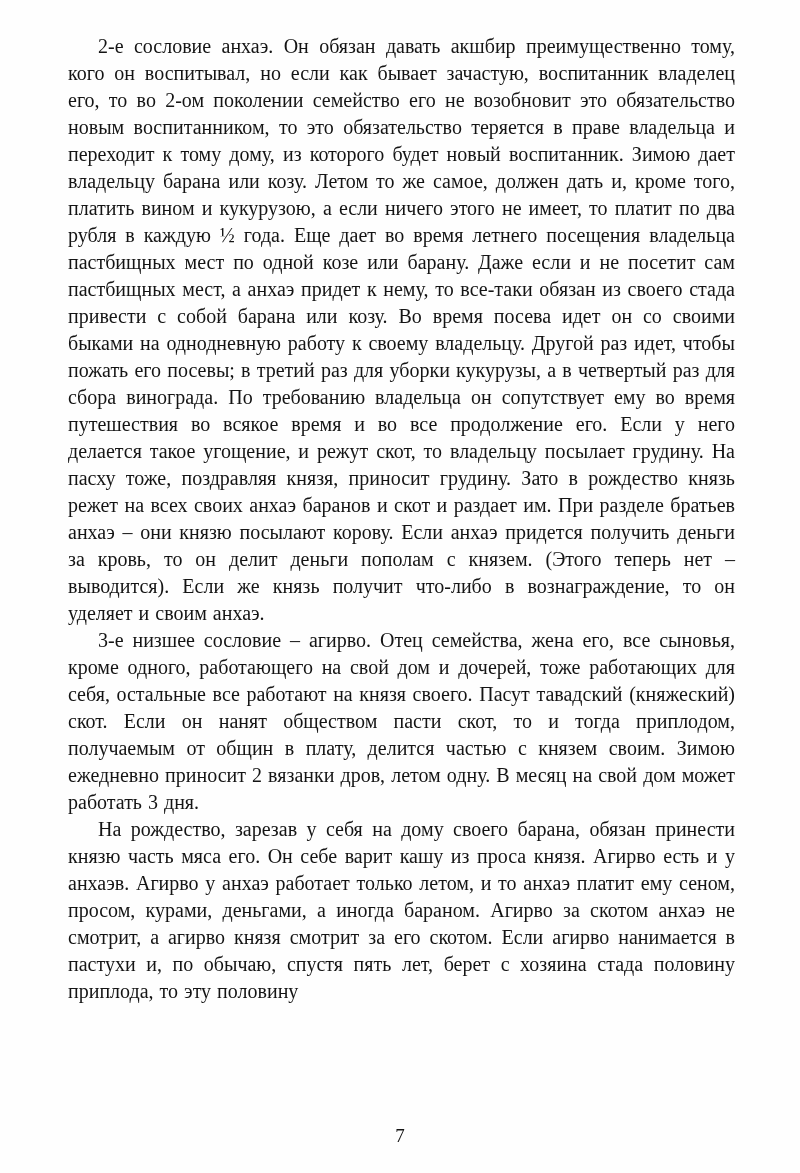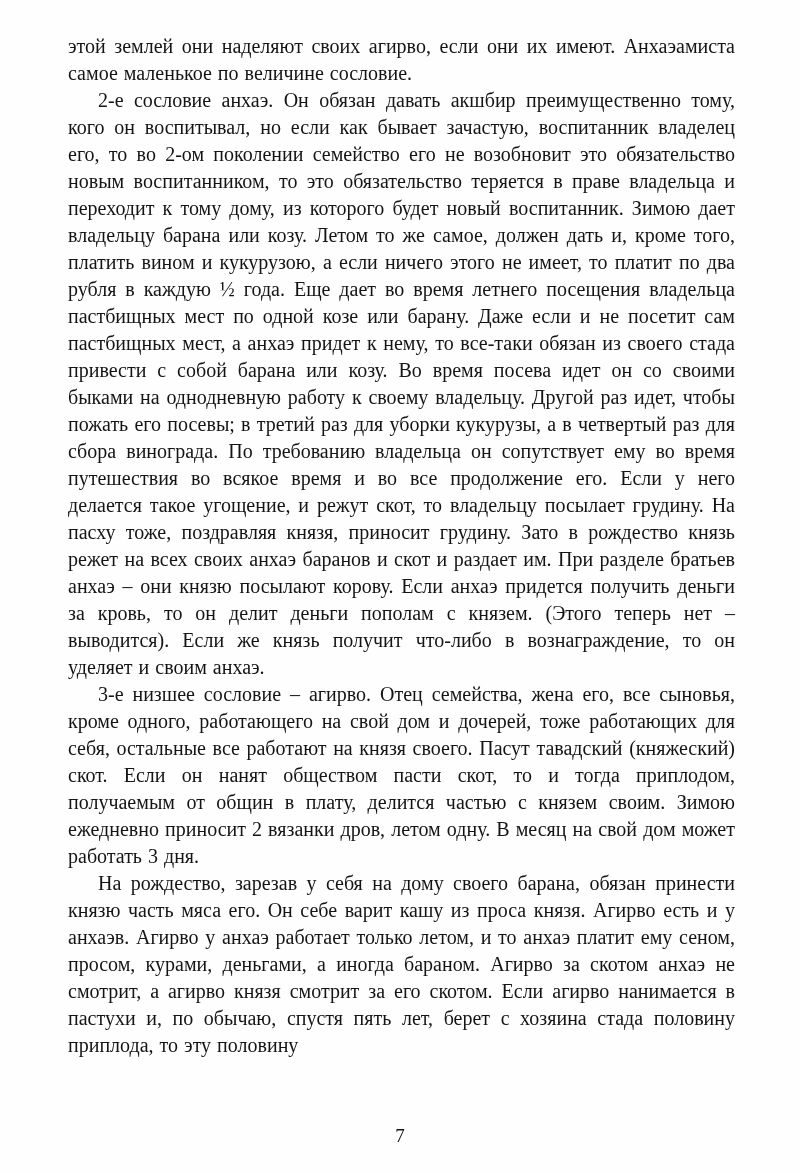--- a/index.html
+++ b/index.html
@@ -42,19 +42,18 @@
     text-align: center;
     font-size: 19px;
     color: #141414;
   }
 </style>
 </head>
 <body>
 
 <div class="page">
   <div class="text-block">
-    <p class="no-indent">этой землей они наделяют своих агирво, если они их имеют. Анхаэамиста самое маленькое по величине сословие.</p>
     <p>2-е сословие анхаэ. Он обязан давать акшбир преимущественно тому, кого он воспитывал, но если как бывает зачастую, воспитанник владелец его, то во 2-ом поколении семейство его не возобновит это обязательство новым воспитанником, то это обязательство теряется в праве владельца и переходит к тому дому, из которого будет новый воспитанник. Зимою дает владельцу барана или козу. Летом то же самое, должен дать и, кроме того, платить вином и кукурузою, а если ничего этого не имеет, то платит по два рубля в каждую ½ года. Еще дает во время летнего посещения владельца пастбищных мест по одной козе или барану. Даже если и не посетит сам пастбищных мест, а анхаэ придет к нему, то все-таки обязан из своего стада привести с собой барана или козу. Во время посева идет он со своими быками на однодневную работу к своему владельцу. Другой раз идет, чтобы пожать его посевы;  в третий раз для уборки кукурузы, а в четвертый раз для сбора винограда. По требованию владельца он сопутствует ему во время путешествия во всякое время и во все продолжение его. Если у него делается такое угощение, и режут скот, то владельцу посылает грудину. На пасху тоже, поздравляя князя, приносит грудину. Зато в рождество князь режет на всех своих анхаэ баранов и скот и раздает им. При разделе братьев анхаэ – они князю посылают корову. Если анхаэ придется получить деньги за кровь, то он делит деньги пополам с князем. (Этого теперь нет – выводится). Если же князь получит что-либо в вознаграждение, то он уделяет и своим анхаэ.</p>
     <p>3-е низшее сословие – агирво. Отец семейства, жена его, все сыновья, кроме одного, работающего на свой дом и дочерей, тоже работающих для себя, остальные все работают на князя своего. Пасут тавадский (княжеский) скот. Если он нанят обществом пасти скот, то и тогда приплодом, получаемым от общин в плату, делится частью с князем своим. Зимою ежедневно приносит 2 вязанки дров, летом одну. В месяц на свой дом может работать 3 дня.</p>
     <p>На рождество, зарезав у себя на дому своего барана, обязан принести князю часть мяса его. Он себе варит кашу из проса князя. Агирво есть и у анхаэв. Агирво у анхаэ работает только летом, и то анхаэ платит ему сеном, просом, курами, деньгами, а иногда бараном. Агирво за скотом анхаэ не смотрит, а агирво князя смотрит за его скотом. Если агирво нанимается в пастухи и, по обычаю, спустя пять лет, берет с хозяина стада половину приплода, то эту половину</p>
   </div>
   <div class="page-number">7</div>
 </div>
 
 </body></html>

